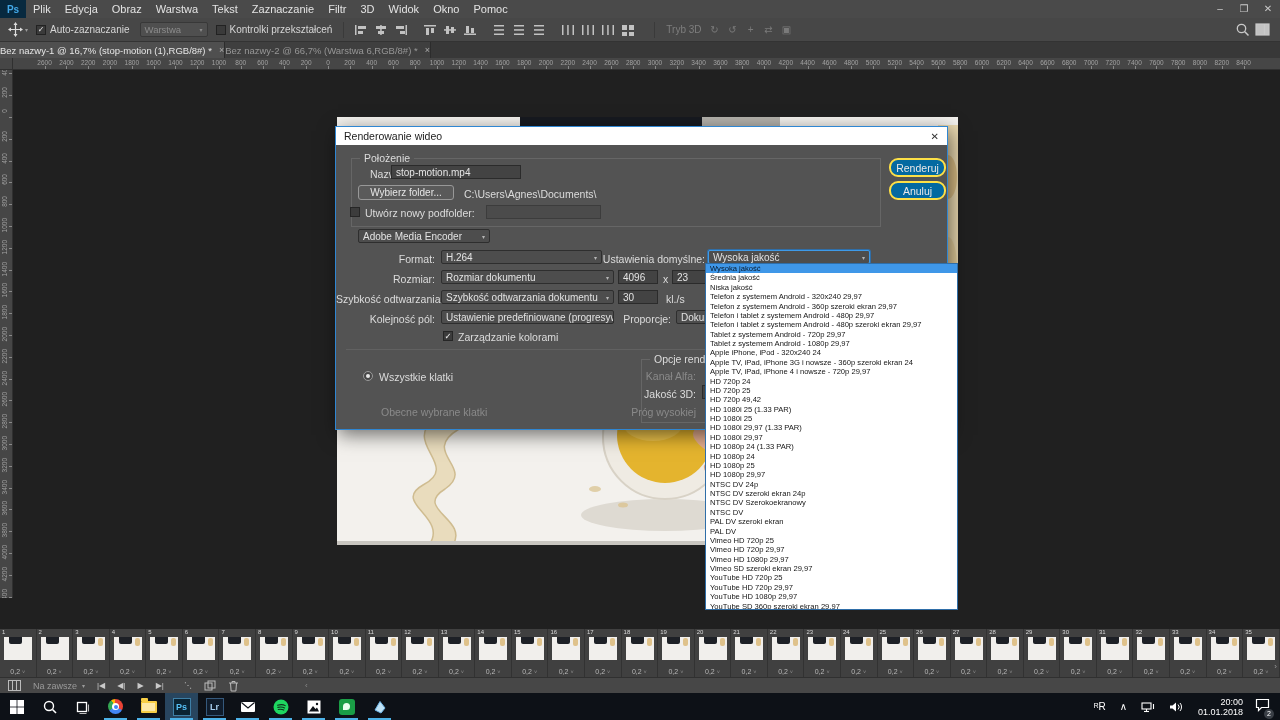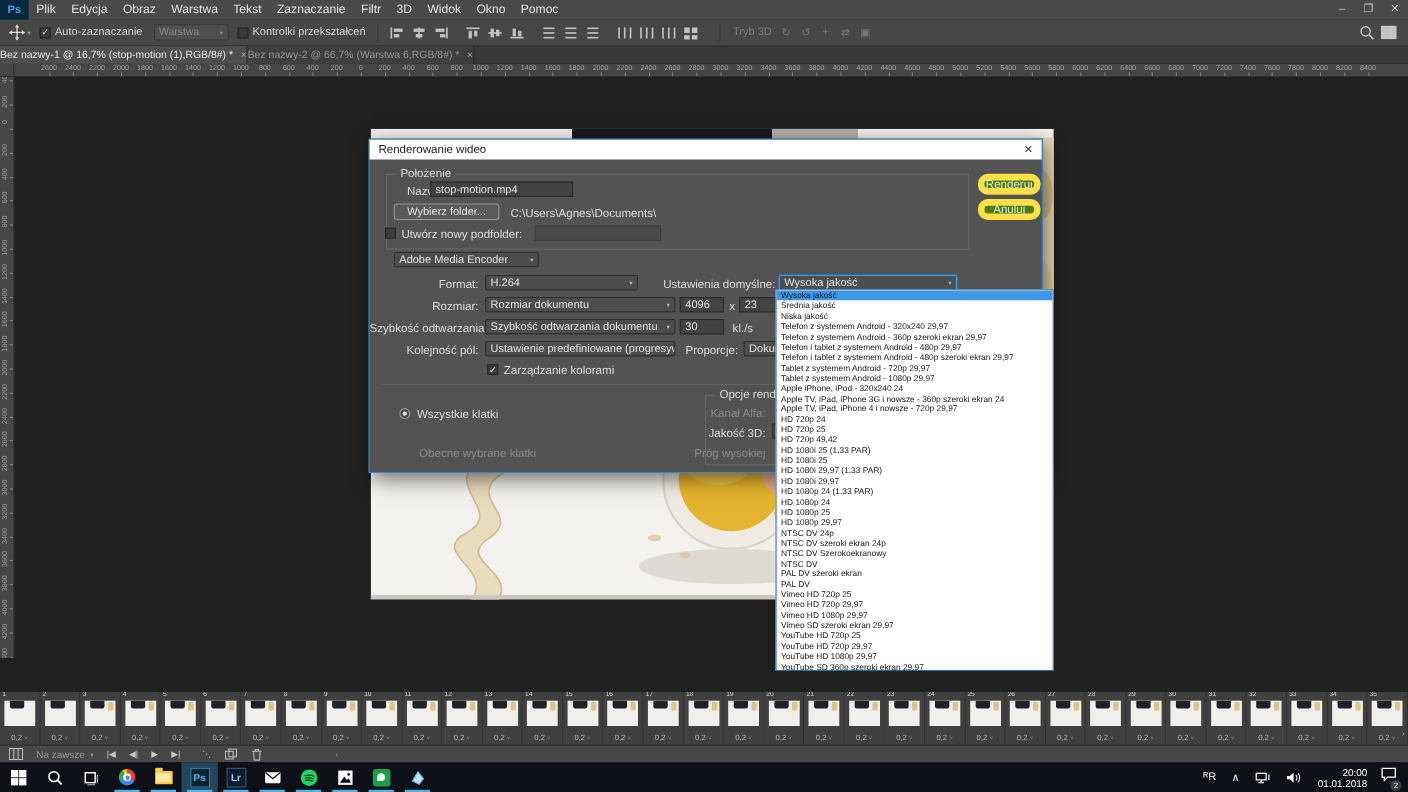--- a/index.html
+++ b/index.html
@@ -52,21 +52,21 @@
   .group{position:absolute;border:1px solid #666;}
   .group-title{position:absolute;top:-7px;left:8px;background:#535353;padding:0 4px;font-size:10.5px;color:#dcdcdc;}
   .dlab{position:absolute;font-size:10.5px;color:#dcdcdc;white-space:nowrap;}
   .dlab.dim{color:#8a8a8a;}
   .dlab.r{text-align:right;}
   .dfield{position:absolute;height:14px;background:#434343;border:1px solid #2b2b2b;color:#e4e4e4;font-size:10px;display:flex;align-items:center;padding:0 4px;white-space:nowrap;overflow:hidden;}
   .dfield.dis{background:#4b4b4b;color:#777;border-color:#3c3c3c;}
   .dselect{position:absolute;height:14px;background:#4d4d4d;border:1px solid #2e2e2e;color:#e2e2e2;font-size:10px;display:flex;align-items:center;padding:0 4px;white-space:nowrap;overflow:hidden;border-radius:2px;}
   .dselect .car{margin-left:auto;font-size:6px;color:#b5b5b5;padding-left:4px;}
   .dselect.open{border-color:#3e9ae8;box-shadow:0 0 0 1px #2f6ea8;}
-  .rbtn{position:absolute;width:57px;height:19px;border:6px solid #fde047;border-radius:9px;background:#4d7c0f;color:#e8e8e8;font-size:10.5px;display:flex;align-items:center;justify-content:center;}
+  .rbtn{position:absolute;width:57px;height:19px;border:2px solid #fde047;border-radius:9px;background:#0369a1;color:#e8e8e8;font-size:10.5px;display:flex;align-items:center;justify-content:center;}
   .sqbtn{position:absolute;height:15px;border:1px solid #989898;border-radius:3px;background:#5a5a5a;color:#e6e6e6;font-size:10px;display:flex;align-items:center;justify-content:center;}
   .dcheck{position:absolute;width:10px;height:10px;background:#3c3c3c;border:1px solid #262626;color:#eee;font-size:8.5px;display:flex;align-items:center;justify-content:center;}
   .radio{position:absolute;width:10px;height:10px;border-radius:50%;border:1px solid #9a9a9a;background:#484848;}
   .radio .dot{position:absolute;inset:2px;border-radius:50%;background:#e9e9e9;}
   .hsep{position:absolute;height:1px;background:#616161;}
 
   
   #preset-dd{left:705px;top:263px;width:253px;height:347px;background:#ffffff;border:1px solid #2f6ea8;z-index:50;overflow:hidden;}
   .dd-item{height:9.38px;line-height:9.4px;font-size:7.6px;color:#141414;padding-left:4px;white-space:nowrap;overflow:hidden;}
   .dd-item.sel{background:#3f97e8;color:#06182b;}
@@ -492,21 +492,21 @@
 
     <span class="rbtn" style="left:553px;top:31px">Renderuj</span>
     <span class="rbtn" style="left:553px;top:54px">Anuluj</span>
 
     <span class="dselect" style="left:22px;top:102px;width:132px">
       <span>Adobe Media Encoder</span>
         <span class="car">▾</span>
     </span>
 
     <span class="dlab r" style="left:0px;top:126px;width:99px">Format:</span>
-    <span class="dselect" style="left:105px;top:123px;width:139px">
+    <span class="dselect" style="left:105px;top:123px;width:161px">
       <span>H.264</span>
         <span class="car">▾</span>
     </span>
     <span class="dlab r" style="left:255px;top:126px;width:114px">Ustawienia domyślne:</span>
     <span class="dselect open" style="left:372px;top:123px;width:162px">
       <span>Wysoka jakość</span>
         <span class="car">▾</span>
     </span>
 
     <span class="dlab r" style="left:0px;top:146px;width:99px">Rozmiar:</span>

